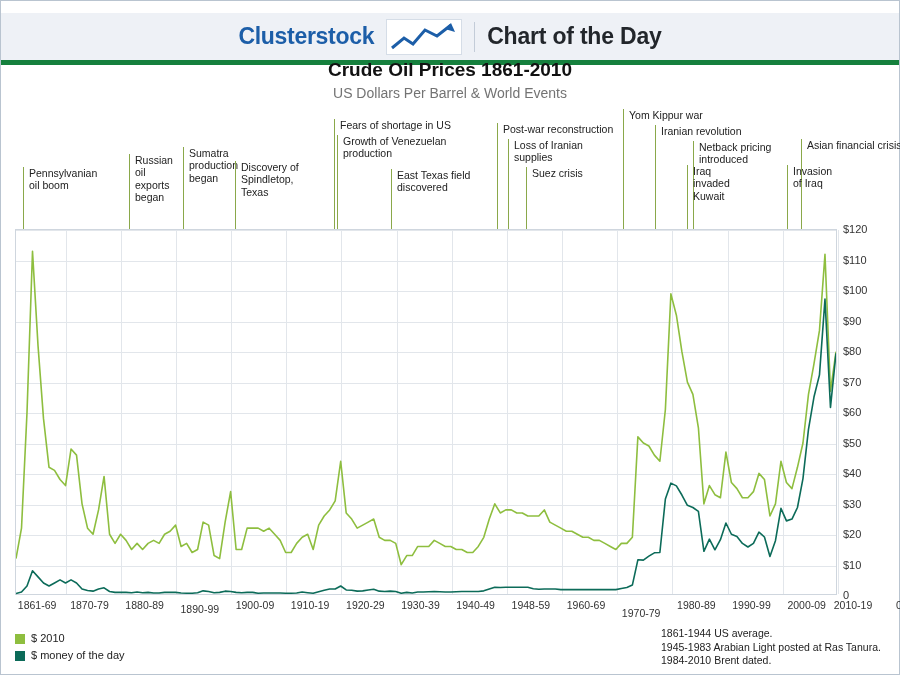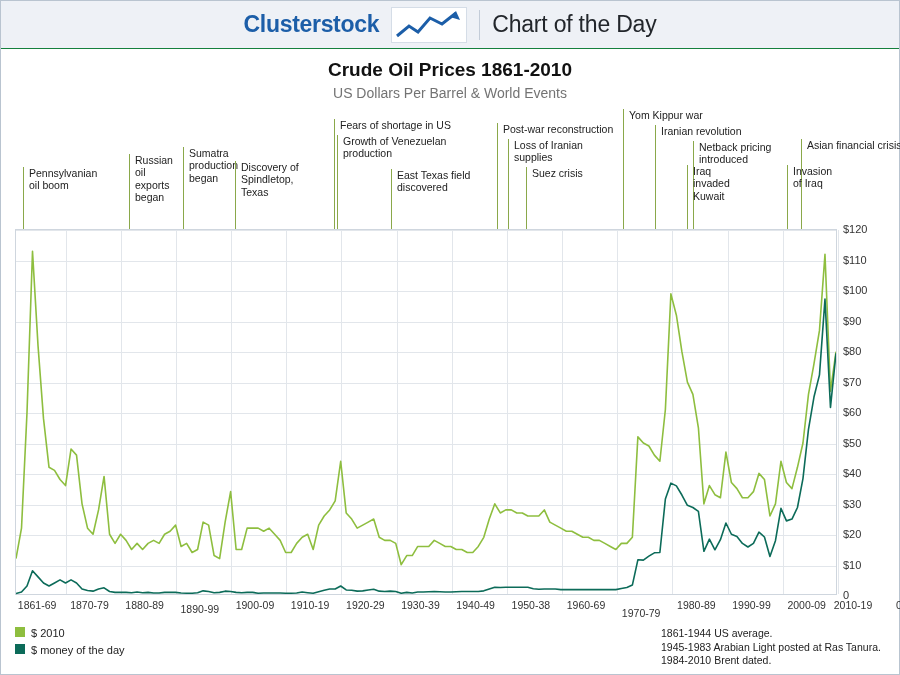--- a/index.html
+++ b/index.html
@@ -18,25 +18,25 @@
     width: 900px;
     height: 675px;
     box-sizing: border-box;
     border: 1px solid #b9c4d0;
     background: #ffffff;
   }
 
   
   #banner {
     position: absolute;
-    left: 0; top: 0;
+    left: 0; top: 12px;
     width: 898px;
     height: 47px;
     background: #eef1f6;
-    border-bottom: 1px solid #15803d;
+    border-bottom: 5px solid #15803d;
   }
   #banner-inner {
     position: absolute;
     left: 0; top: 0;
     width: 898px;
     height: 47px;
     display: flex;
     align-items: center;
     justify-content: center;
     gap: 12px;
@@ -50,21 +50,21 @@
   #logo-box {
     width: 74px;
     height: 34px;
     background: #ffffff;
     border: 1px solid #d5dde7;
     display: inline-block;
     position: relative;
   }
   #cotd {
     font-size: 23px;
-    font-weight: normal;
+    font-weight: bold;
     color: #22262b;
     letter-spacing: -0.2px;
   }
   .divider-v {
     width: 1px;
     height: 30px;
     background: #c3ccd8;
   }
 
   
@@ -171,21 +171,21 @@
   
   #legend {
     position: absolute;
     left: 14px;
     top: 626px;
     font-size: 11px;
     color: #222222;
   }
   .legend-row {
     display: flex;
-    align-items: flex-start;
+    align-items: flex-end;
     gap: 6px;
     height: 17px;
   }
   .swatch {
     width: 10px; height: 10px;
     display: inline-block;
   }
 
   
   #footnotes {
@@ -308,21 +308,21 @@
   <div id="xlabels">
       <div class="xlab" style="left: 36.0671px; top: 0px;">1861-69</div>
       <div class="xlab" style="left: 88.4765px; top: 0px;">1870-79</div>
       <div class="xlab" style="left: 143.644px; top: 0px;">1880-89</div>
       <div class="xlab" style="left: 198.812px; top: 4px;">1890-99</div>
       <div class="xlab" style="left: 253.98px; top: 0px;">1900-09</div>
       <div class="xlab" style="left: 309.148px; top: 0px;">1910-19</div>
       <div class="xlab" style="left: 364.315px; top: 0px;">1920-29</div>
       <div class="xlab" style="left: 419.483px; top: 0px;">1930-39</div>
       <div class="xlab" style="left: 474.651px; top: 0px;">1940-49</div>
-      <div class="xlab" style="left: 529.819px; top: 0px;">1950-38</div>
+      <div class="xlab" style="left: 529.819px; top: 0px;">1948-59</div>
       <div class="xlab" style="left: 584.987px; top: 0px;">1960-69</div>
       <div class="xlab" style="left: 640.154px; top: 0px; margin-top: 8px;">1970-79</div>
       <div class="xlab" style="left: 695.322px; top: 0px;">1980-89</div>
       <div class="xlab" style="left: 750.49px; top: 0px;">1990-99</div>
       <div class="xlab" style="left: 805.658px; top: 0px;">2000-09</div>
       <div class="xlab" style="left: 852px; top: 0px;">2010-19</div>
       <div class="xlab" style="left: 898px; top: 0px;">0</div>
     </div>
 
   <div id="legend">

